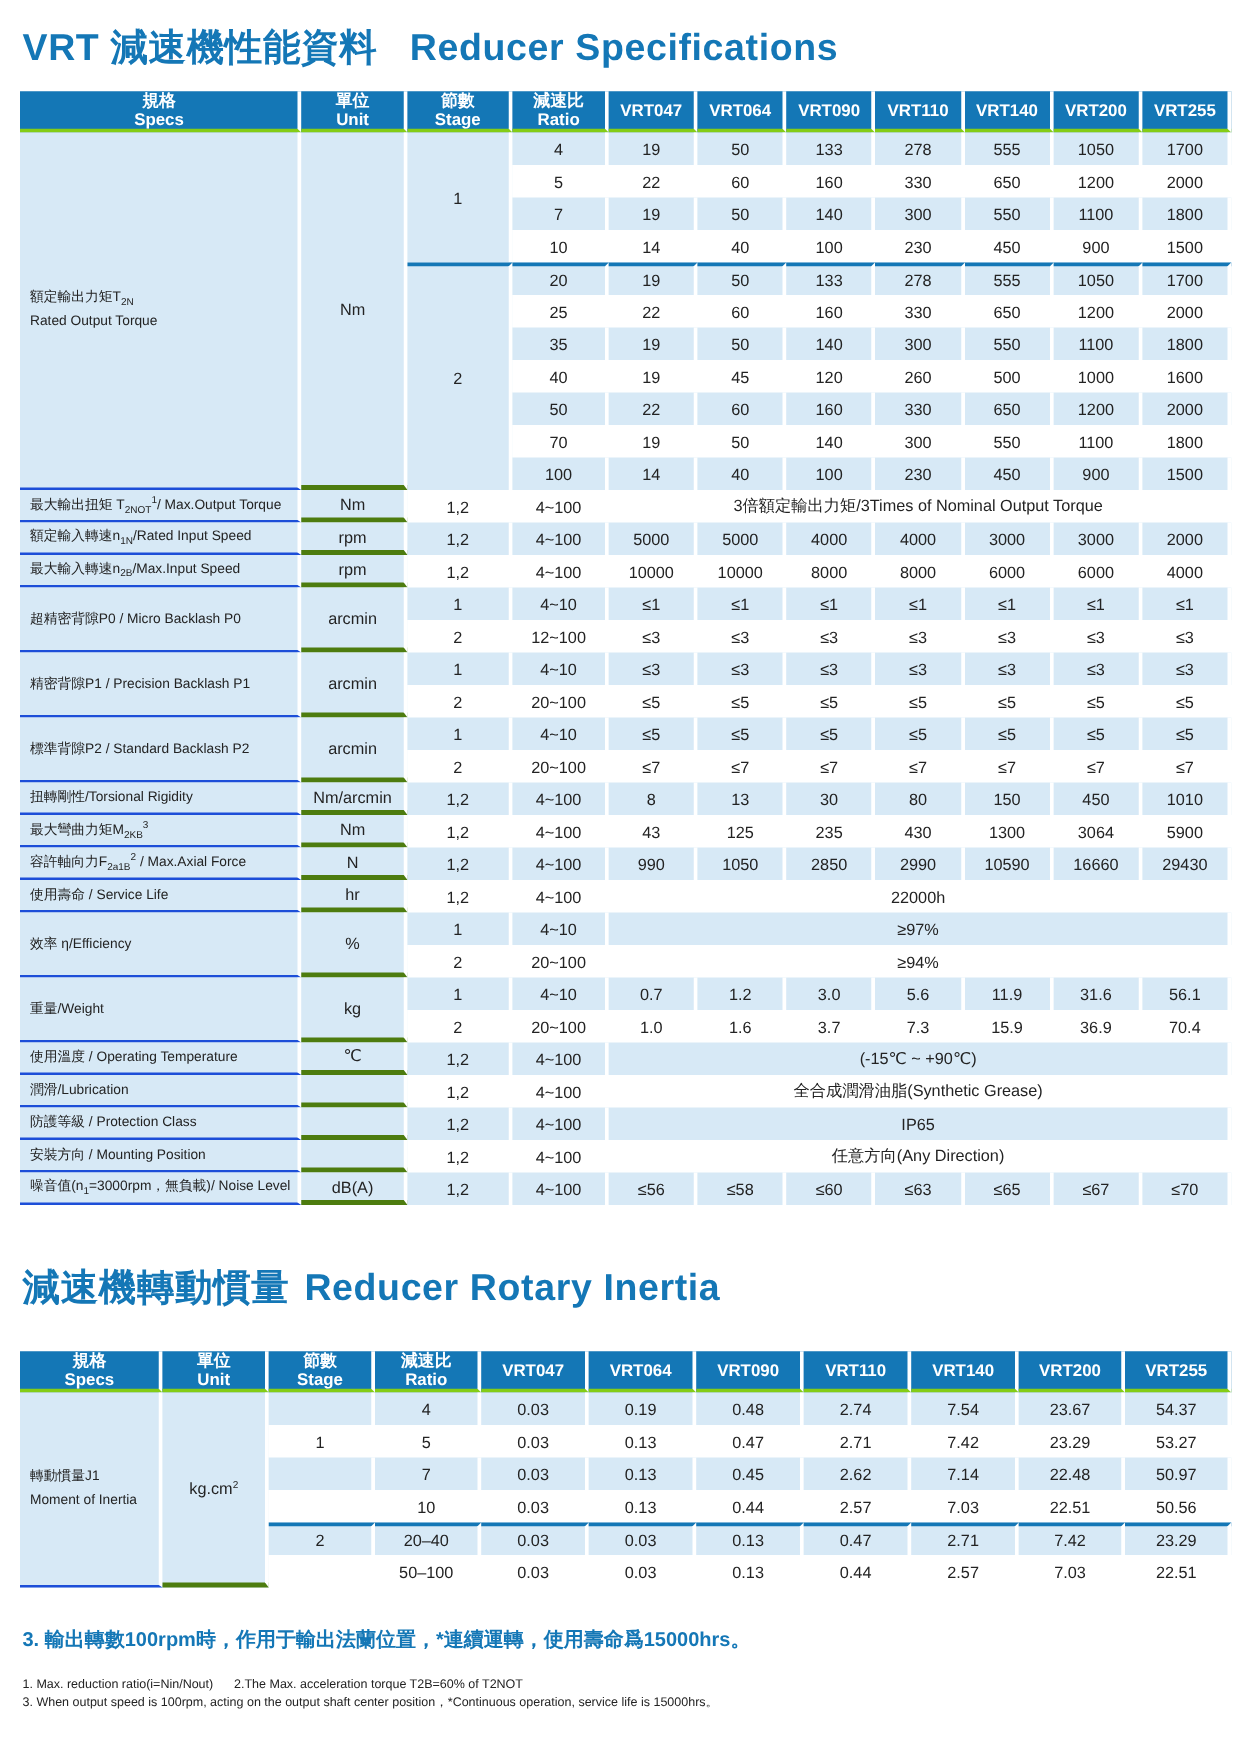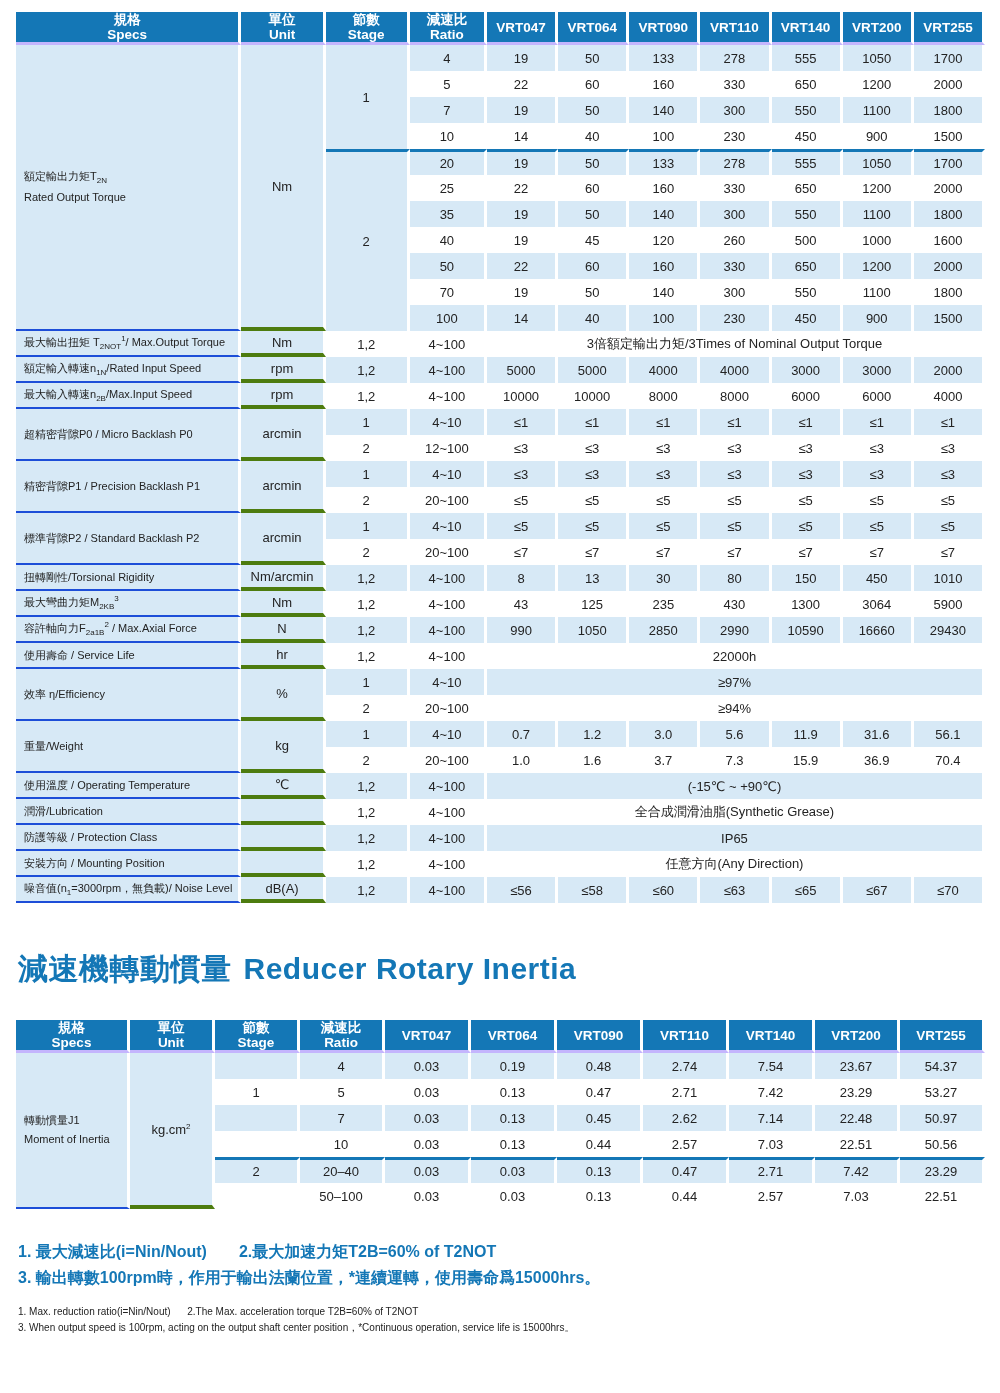--- a/index.html
+++ b/index.html
@@ -19,21 +19,21 @@
   .title .en{margin-left:26px;}
   .title2{margin-top:46px;margin-bottom:30px;}
   .title2 .en{margin-left:12px;}
   table.spec-table{
     border-collapse:separate;border-spacing:0;table-layout:fixed;
     width:969px;font-size:13px;color:var(--txt);
   }
   .spec-table th{
     background:var(--accent);color:#fff;font-weight:bold;font-size:13.5px;
     height:22px;line-height:15px;text-align:center;vertical-align:middle;
-    border-right:3px solid #fff;border-bottom:3px solid #c4b5fd;padding:0;
+    border-right:3px solid #fff;border-bottom:3px solid #84cc16;padding:0;
   }
   .spec-table td{
     height:26px;padding:0 2px;text-align:center;vertical-align:middle;
     border-right:3px solid #fff;background:#fff;
   }
   .spec-table td.spec{
     text-align:left;padding-left:8px;font-size:11px;
     background:var(--stripe);border-bottom:2px solid #1d4ed8;
   }
   .spec-table td.spec .line{line-height:1.7;}
@@ -49,20 +49,23 @@
   sup{font-size:8px;vertical-align:5px;letter-spacing:0;}
   .footnotes{margin-top:30px;margin-left:2px;}
   .fn-blue{color:var(--accent);font-weight:bold;font-size:16px;line-height:1.6;white-space:pre-wrap;}
   .fn-dark{color:var(--txt);font-size:10px;line-height:1.55;white-space:pre-wrap;margin-top:14px;}
 </style>
 </head>
 <body>
 
 <div class="page">
 
+  <div class="title">
+    <span>VRT 減速機性能資料</span><span class="en">Reducer Specifications</span>
+  </div>
 
   <div id="spec-table-mount">
       <table class="spec-table">
         <colgroup>
           <col style="width: 225px;">
           <col style="width: 84px;">
           <col style="width: 84px;">
           <col style="width: 77px;">
           <col style="width: 71px;">
           <col style="width: 71px;">
@@ -599,19 +602,18 @@
             <td class="val">0.44</td>
             <td class="val">2.57</td>
             <td class="val">7.03</td>
             <td class="val">22.51</td>
           </tr>
         </tbody>
       </table>
     </div>
 
   <div class="footnotes">
-    <div class="fn-blue">1. 最大減速比(i=Nin/Nout)　　2.最大加速力矩T2B=60% of T2NOT</div>
     <div class="fn-blue">3. 輸出轉數100rpm時，作用于輸出法蘭位置，*連續運轉，使用壽命爲15000hrs。</div>
     <div class="fn-dark">1. Max. reduction ratio(i=Nin/Nout)      2.The Max. acceleration torque T2B=60% of T2NOT</div>
     <div class="fn-dark" style="margin-top:0;">3. When output speed is 100rpm, acting on the output shaft center position，*Continuous operation, service life is 15000hrs。</div>
   </div>
 
 </div>
 
 </body></html>

